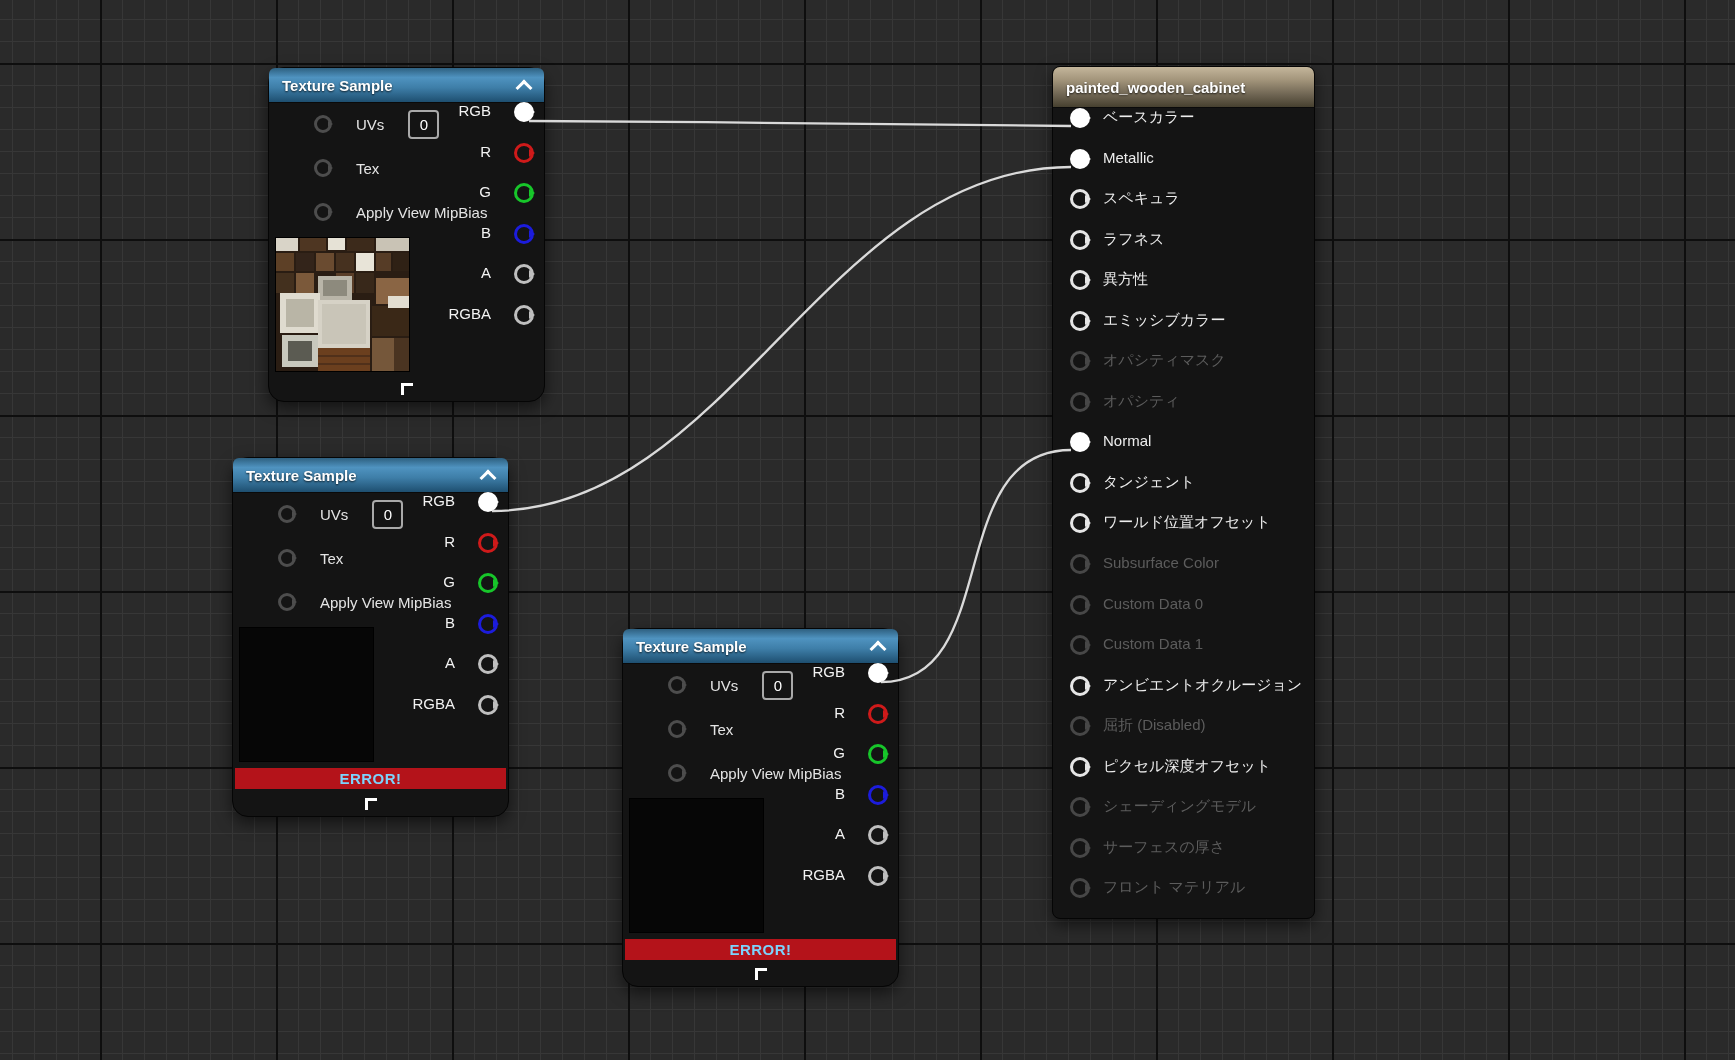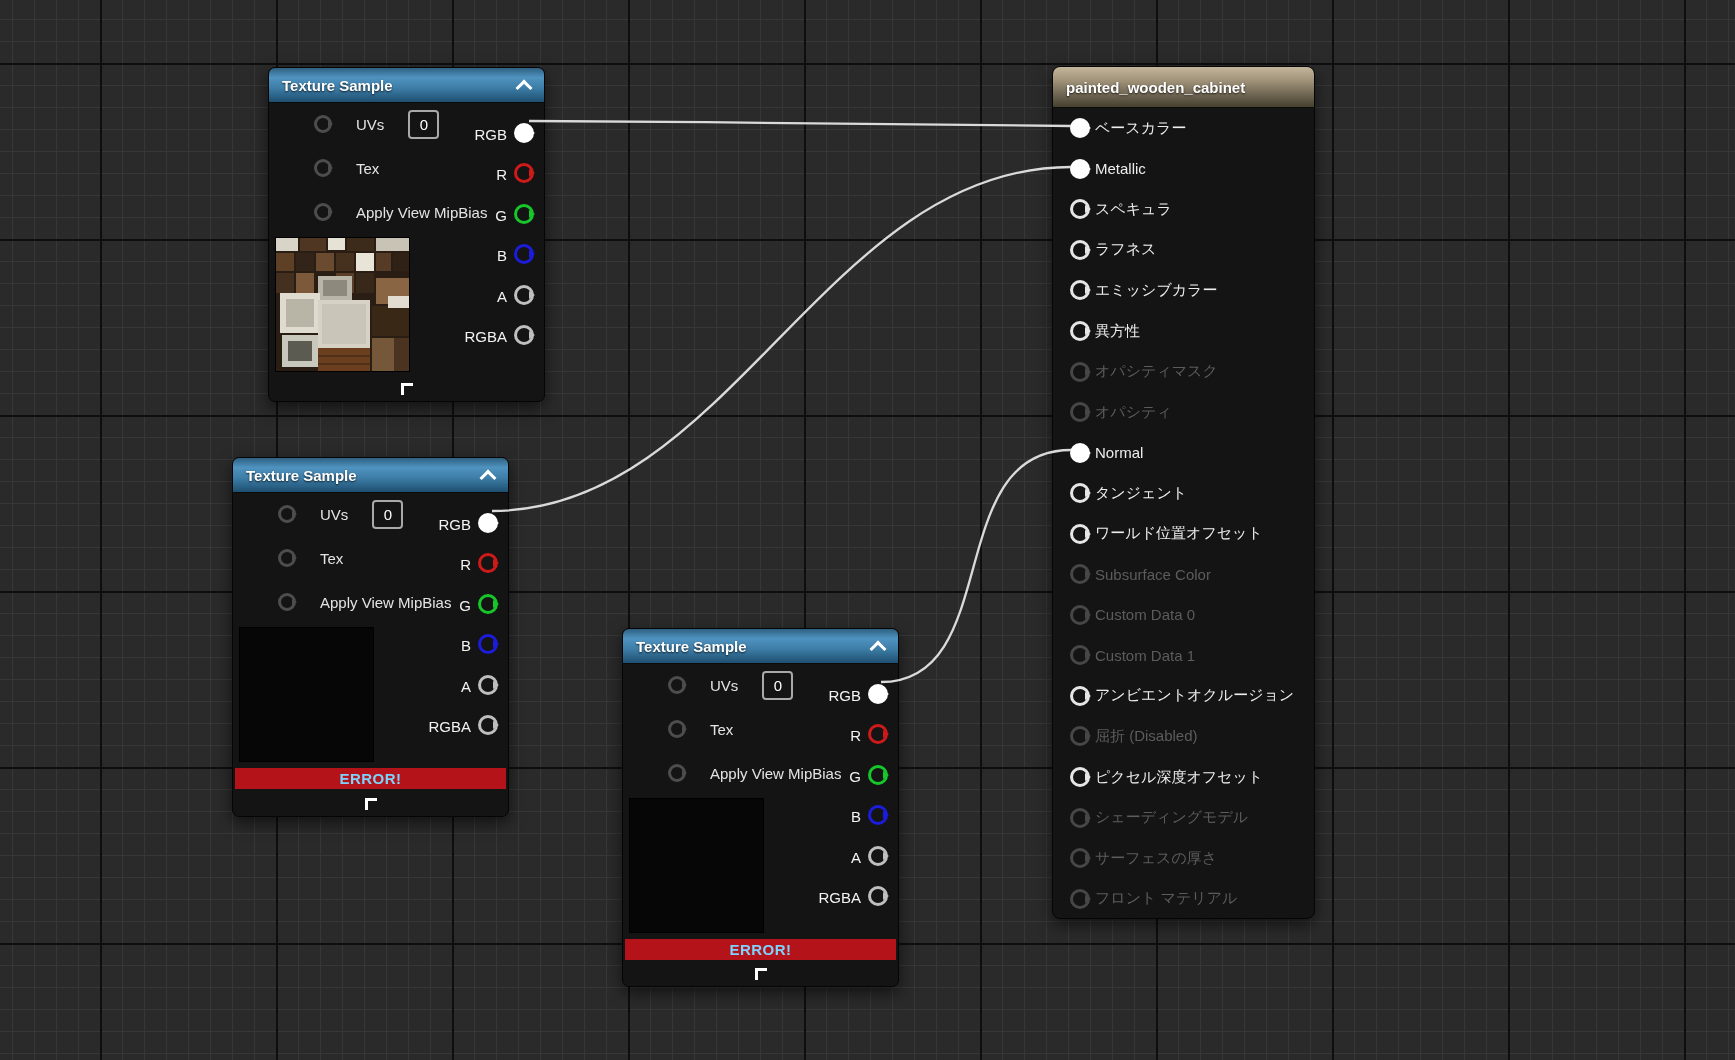--- a/index.html
+++ b/index.html
@@ -11,21 +11,21 @@
       linear-gradient(to right,#0e0e0e 2px,transparent 2px),
       linear-gradient(to bottom,#0e0e0e 2px,transparent 2px),
       linear-gradient(to right,#373737 1px,transparent 1px),
       linear-gradient(to bottom,#373737 1px,transparent 1px);
     background-size:176px 176px,176px 176px,22px 22px,22px 22px;
     background-position:100px 0,0 63px,12px 0,0 19px;}
   
   .wires{position:absolute;left:0;top:0;z-index:10;pointer-events:none;}
   .wires path{stroke:#e4e4e4;stroke-width:2.3;fill:none;opacity:.95;}
   
-  .node{position:absolute;background:#141414;border:1px solid #050505;border-radius:7px;
+  .node{position:absolute;background:#141414;border:1px solid #050505;border-radius:16px;
         box-shadow:0 6px 16px rgba(0,0,0,.55);z-index:5;}
   .node-hd{height:34px;border-radius:6px 6px 0 0;display:flex;align-items:center;
            padding:0 13px;position:relative;border-bottom:1px solid #0a0a0a;}
   .hd-blue{background:linear-gradient(180deg,#2e6080 0%,#4f93c0 28%,#3e7ea8 58%,#1e4f70 100%);}
   .hd-tan{height:40px;background:linear-gradient(180deg,#c4b69b 0%,#a3957b 32%,#6e6452 70%,#46402f 100%);}
   .node-title{font-size:15px;font-weight:bold;color:#fff;text-shadow:0 1px 2px rgba(0,0,0,.75);}
   .chev{display:inline-block;width:9px;height:9px;border-left:3px solid #fff;border-top:3px solid #fff;}
   .chev-up{transform:rotate(45deg);}
   .chev-down{transform:rotate(225deg);}
   .hd-collapse{position:absolute;right:14px;top:14px;}
@@ -34,34 +34,34 @@
   .ins{position:absolute;top:34px;left:13px;}
   .irow{height:44px;display:flex;align-items:center;gap:24px;margin-left:32px;}
   .ilabel{font-size:15px;color:#e4e4e4;white-space:nowrap;}
   .ipin{position:relative;width:12px;height:12px;border:3px solid #4d4d4d;border-radius:50%;
         color:#4d4d4d;flex:none;}
   .ipin::after{content:"";position:absolute;left:11px;top:50%;margin-top:-3.5px;
         border-left:5px solid;border-top:3.5px solid transparent;border-bottom:3.5px solid transparent;}
   .valbox{min-width:15px;height:25px;border:2px solid #a9a9a9;border-radius:4px;display:flex;
         align-items:center;justify-content:center;padding:0 6px;color:#fff;font-size:15px;}
   .outs{position:absolute;top:34px;right:10px;display:flex;flex-direction:column;align-items:flex-end;}
-  .trow{height:40.55px;display:flex;align-items:flex-end;gap:7px;}
+  .trow{height:40.55px;display:flex;align-items:flex-start;gap:23px;}
   .tlabel{font-size:15px;color:#f3f3f3;}
   .tpin{position:relative;width:14px;height:14px;border:3.5px solid;border-radius:50%;flex:none;}
   .tpin::after{content:"";position:absolute;left:12px;top:50%;margin-top:-4px;
         border-left:6px solid;border-top:4px solid transparent;border-bottom:4px solid transparent;}
   .tpin.solid{background:currentColor;}
   .thumb{position:absolute;left:7px;top:170px;width:133px;height:133px;background:#060606;
         outline:1px solid #000;}
   .error{position:absolute;top:310px;left:2px;right:2px;height:21px;background:#b4131a;
         display:flex;align-items:center;justify-content:center;color:#7dd3fc;font-weight:bold;
         font-size:15px;letter-spacing:.5px;}
   
   .mpins{display:flex;flex-direction:column;}
-  .mrow{height:40.55px;display:flex;align-items:center;gap:5px;padding-left:17px;}
+  .mrow{height:40.55px;display:flex;align-items:flex-start;gap:13px;padding-left:17px;}
   .mlabel{font-size:15px;color:#ededed;white-space:nowrap;}
   .mpin{position:relative;width:14px;height:14px;border:3.5px solid;border-radius:50%;
         color:#e6e6e6;flex:none;}
   .mpin::after{content:"";position:absolute;left:12px;top:50%;margin-top:-4px;
         border-left:6px solid;border-top:4px solid transparent;border-bottom:4px solid transparent;}
   .state-connected .mpin{background:#fff;color:#fff;border-color:#fff;}
   .state-off .mpin{color:#474747;}
   .state-off .mlabel{color:#5c5c5c;}
 </style>
 </head>
@@ -280,25 +280,25 @@
       <div class="mrow state-on">
         <span class="mpin"></span>
         <span class="mlabel">スペキュラ</span>
       </div>
       <div class="mrow state-on">
         <span class="mpin"></span>
         <span class="mlabel">ラフネス</span>
       </div>
       <div class="mrow state-on">
         <span class="mpin"></span>
+        <span class="mlabel">異方性</span>
+      </div>
+      <div class="mrow state-on">
+        <span class="mpin"></span>
         <span class="mlabel">エミッシブカラー</span>
-      </div>
-      <div class="mrow state-on">
-        <span class="mpin"></span>
-        <span class="mlabel">異方性</span>
       </div>
       <div class="mrow state-off">
         <span class="mpin"></span>
         <span class="mlabel">オパシティマスク</span>
       </div>
       <div class="mrow state-off">
         <span class="mpin"></span>
         <span class="mlabel">オパシティ</span>
       </div>
       <div class="mrow state-connected">

